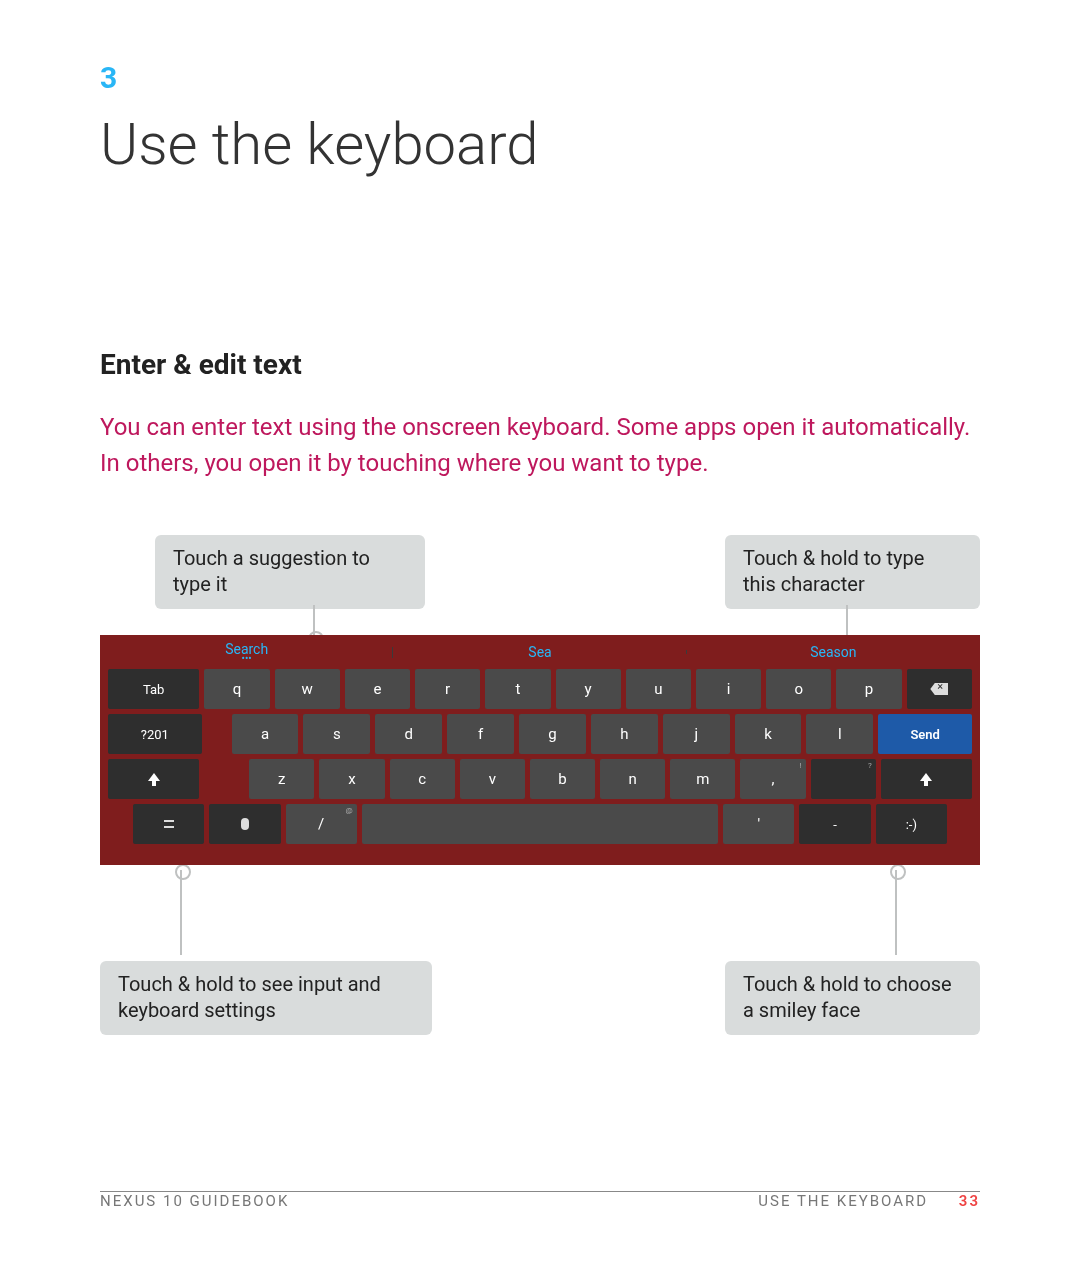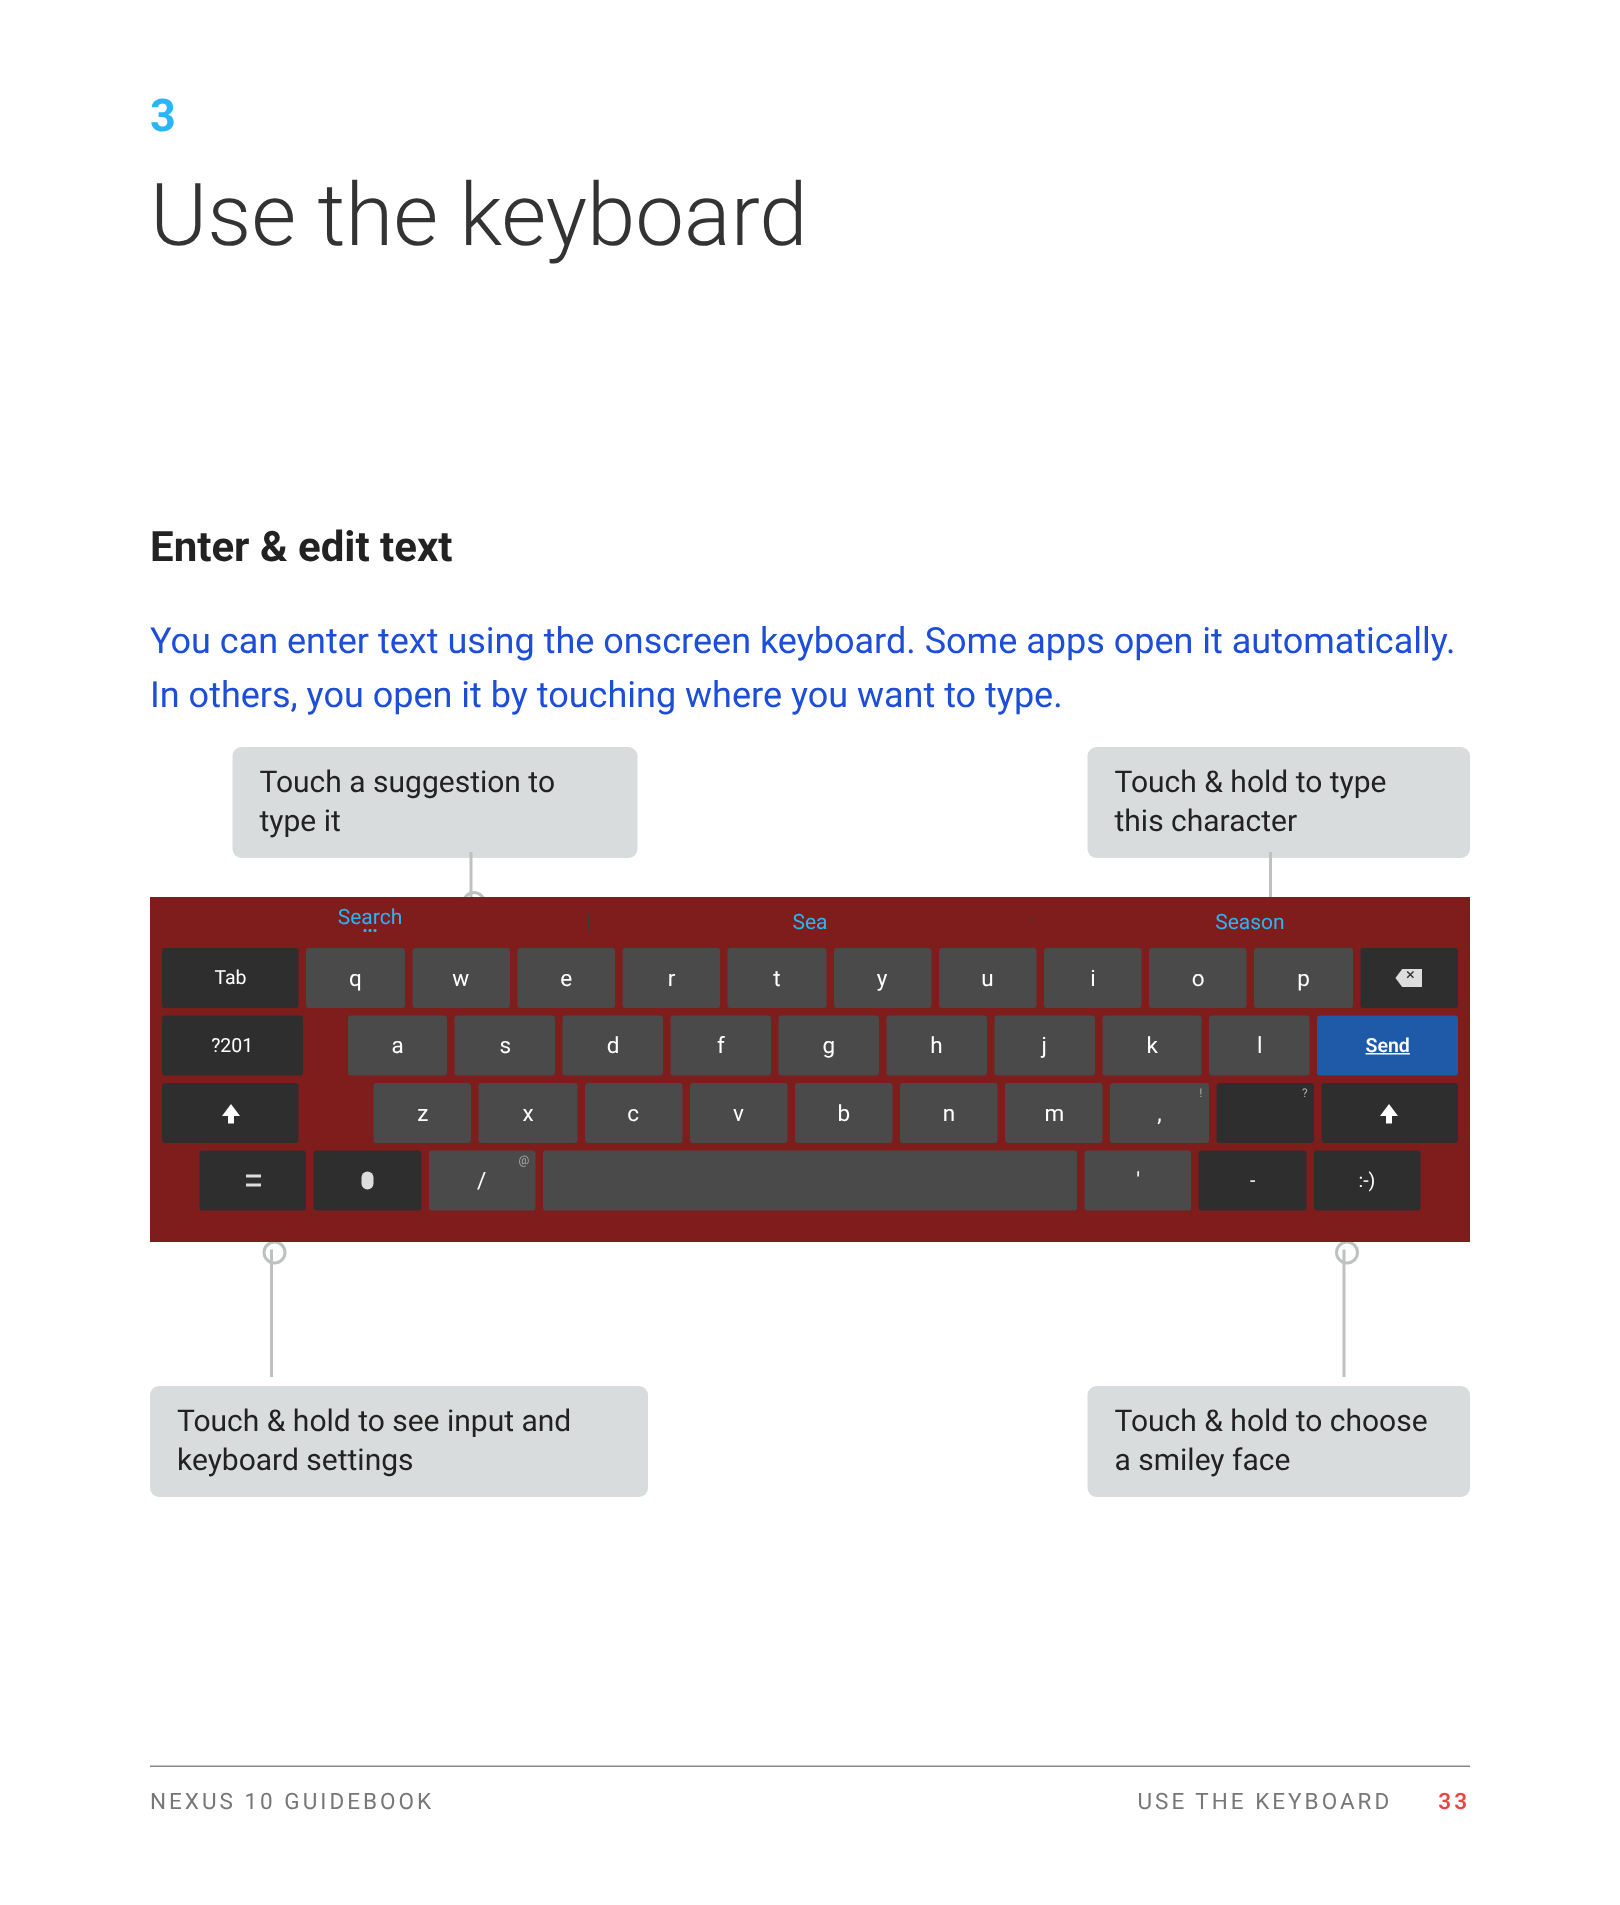--- a/index.html
+++ b/index.html
@@ -29,22 +29,22 @@
   }
   .section-title {
     font-size: 28px;
     font-weight: 700;
     color: #222;
     margin-bottom: 28px;
   }
   .body-text {
     font-size: 24px;
     line-height: 1.5;
-    color: #1d4ed8;
-    margin-bottom: 17px;
+    color: #be185d;
+    margin-bottom: 54px;
   }
   
   .figure-wrap {
     position: relative;
     width: 880px;
     height: 500px;
   }
   .callout {
     position: absolute;
     background: #d9dcdc;
@@ -109,21 +109,21 @@
     background: #4a4a4a;
     color: #fff;
     font-size: 15px;
     display: flex;
     align-items: center;
     justify-content: center;
     border-radius: 2px;
     position: relative;
   }
   .key.dark { background: #2e2e2e; font-size: 13px; }
-  .key.blue { background: #1e5aa8; font-weight: 600; font-size: 13px; text-decoration: underline; }
+  .key.blue { background: #1e5aa8; font-weight: 600; font-size: 13px; }
   .key.space { background: #4a4a4a; flex: 5; }
   .key .hint {
     position: absolute;
     top: 2px; right: 4px;
     font-size: 8px;
     color: #aaa;
   }
   .w1 { flex: 1; }
   .w15 { flex: 1.4; }
   .shift-icon::before {
@@ -163,21 +163,20 @@
   .settings-icon::before{top:3px;}
   .settings-icon::after{top:9px;}
   .mic-icon {
     width:8px;height:12px;background:#ddd;border-radius:4px;
   }
   
   .footer {
     position: absolute;
     left: 100px; right: 100px; bottom: 60px;
     border-top: 1px solid #888;
-    padding-top: 14px;
     display: flex;
     font-size: 15px;
     letter-spacing: 2px;
     color: #777;
   }
   .footer .left { flex: 1; }
   .footer .right { }
   .footer .pg { color: #ef4444; margin-left: 25px; font-weight:600; }
 </style>
 </head>

